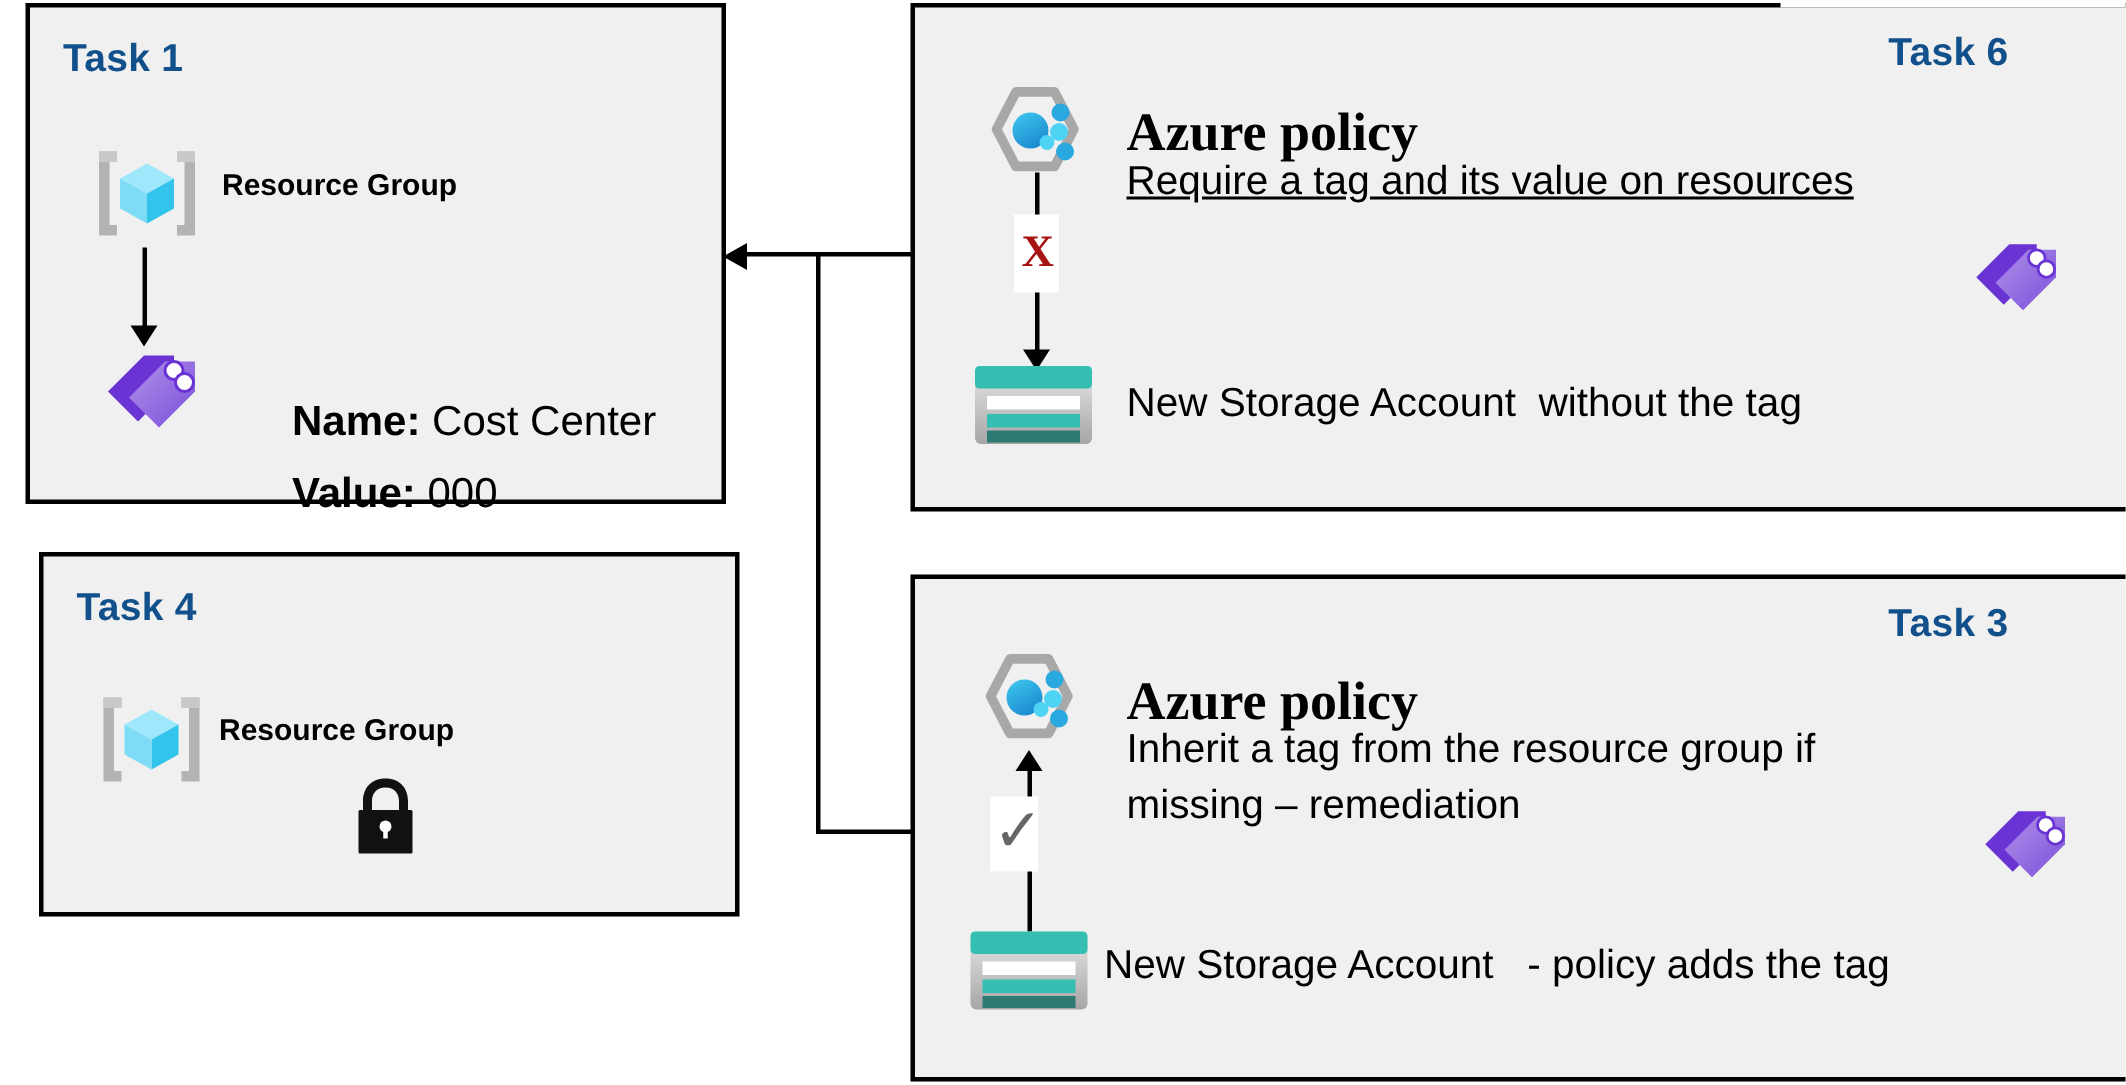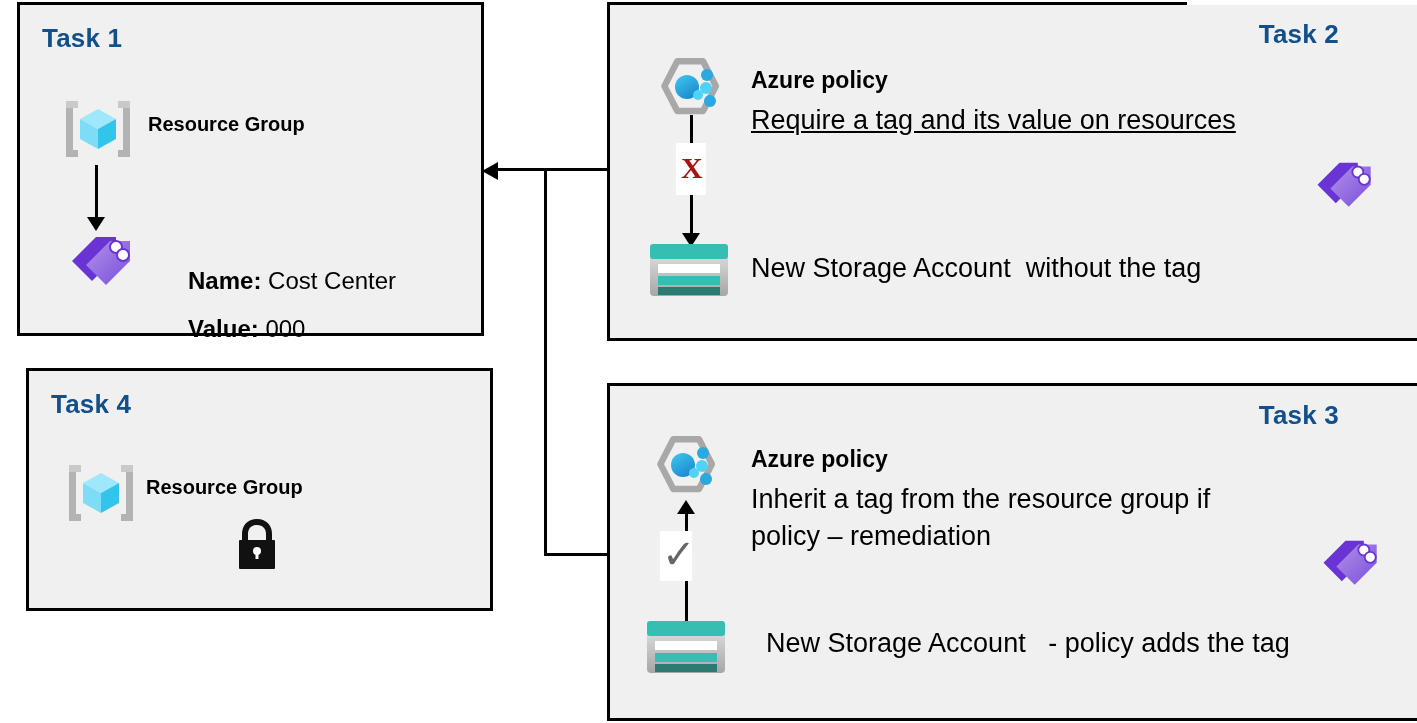--- a/index.html
+++ b/index.html
@@ -70,26 +70,27 @@
   .txt {
     position: absolute;
     color: #000000;
     white-space: pre;
   }
   .rg-title {
     font-weight: bold;
     font-size: 20px;
   }
   .kv {
-    font-size: 24px;
+    font-size: 28px;
     line-height: 36px;
   }
   .policy-title {
     font-weight: bold;
-    font-size: 23px;
+    font-size: 36px;
+    font-family: Liberation Serif, serif;
   }
   .policy-desc {
     font-size: 27px;
     line-height: 37px;
   }
   .storage-text {
     font-size: 27px;
   }
 
   
@@ -206,21 +207,21 @@
       <svg width="48" height="56" viewBox="0 0 48 56">
         <path d="M24 3 C14 3 9 10 9 18 L9 24 L15 24 L15 18 C15 13 18 9 24 9 C30 9 33 13 33 18 L33 24 L39 24 L39 18 C39 10 34 3 24 3 Z" fill="#111111"></path>
         <rect x="6" y="24" width="36" height="29" rx="1" fill="#111111"></rect>
         <circle cx="24" cy="35" r="4" fill="#ffffff"></circle>
         <rect x="22.5" y="35" width="3" height="8" fill="#ffffff"></rect>
       </svg>
     </div>
   </div>
 
   <div class="panel" id="panel-task2">
-    <div class="task-label right">Task 2</div>
+    <div class="task-label right">Task 6</div>
 
     <div class="icon policy-icon" style="left:44px; top:48px;">
       <svg width="80" height="70" viewBox="0 0 80 70">
         <defs>
           <linearGradient id="polA2" x1="0" y1="0" x2="0.6" y2="1">
             <stop offset="0%" stop-color="#3fc9f0"></stop>
             <stop offset="100%" stop-color="#1c8bd0"></stop>
           </linearGradient>
         </defs>
         <path d="M30 6 L56 6 L56 12 L33.5 12 L12 12 L12 6 Z" fill="none"></path>
@@ -291,21 +292,21 @@
         <circle cx="33" cy="34" r="12" fill="url(#polA3)"></circle>
         <circle cx="53" cy="22" r="6" fill="#2aa8e0"></circle>
         <circle cx="52" cy="35" r="6" fill="#4fd3f5"></circle>
         <circle cx="56" cy="48" r="6" fill="#2aa8e0"></circle>
         <circle cx="44" cy="42" r="5" fill="#4fd3f5"></circle>
       </svg>
     </div>
 
     <div class="txt policy-title" style="left:141px; top:60px;">Azure policy</div>
     <div class="txt policy-desc" style="left:141px; top:95px;">Inherit a tag from the resource group if</div>
-    <div class="txt policy-desc" style="left:141px; top:132px;">policy – remediation</div>
+    <div class="txt policy-desc" style="left:141px; top:132px;">missing – remediation</div>
 
     <div class="line-v" style="left:75px; top:128px; height:114px;"></div>
     <div class="arrowhead-up" style="left:67px; top:114px;"></div>
     <div class="white-block" style="left:50px; top:145px; width:32px; height:50px;"></div>
     <div class="mark-check" style="left:52px; top:148px;">✓</div>
 
     <div class="icon storage-icon" style="left:35px; top:233px;">
       <svg width="82" height="56" viewBox="0 0 82 56">
         <defs>
           <linearGradient id="stBg3" x1="0" y1="0" x2="0" y2="1">
@@ -313,21 +314,21 @@
             <stop offset="100%" stop-color="#a6a6a6"></stop>
           </linearGradient>
         </defs>
         <rect x="2" y="2" width="78" height="52" rx="4" fill="url(#stBg3)"></rect>
         <rect x="2" y="2" width="78" height="15" rx="3" fill="#35bfb3"></rect>
         <rect x="10" y="22" width="62" height="9" fill="#ffffff"></rect>
         <rect x="10" y="34" width="62" height="9" fill="#35bfb3"></rect>
         <rect x="10" y="45" width="62" height="8" fill="#2c7a72"></rect>
       </svg>
     </div>
-    <div class="txt storage-text" style="left:156px; top:242px;">New Storage Account   - policy adds the tag</div>
+    <div class="txt storage-text" style="left:126px; top:242px;">New Storage Account   - policy adds the tag</div>
 
     <div class="icon tag-icon" style="left:708px; top:145px;">
       <svg width="66" height="60" viewBox="0 0 72 64">
         <defs>
           <linearGradient id="tgA3" x1="0" y1="0" x2="1" y2="1">
             <stop offset="0%" stop-color="#b192e8"></stop>
             <stop offset="100%" stop-color="#7a4ddb"></stop>
           </linearGradient>
         </defs>
         <path d="M6 34 L30 10 L50 10 L50 30 L26 54 Z" fill="#6a33d4"></path>

